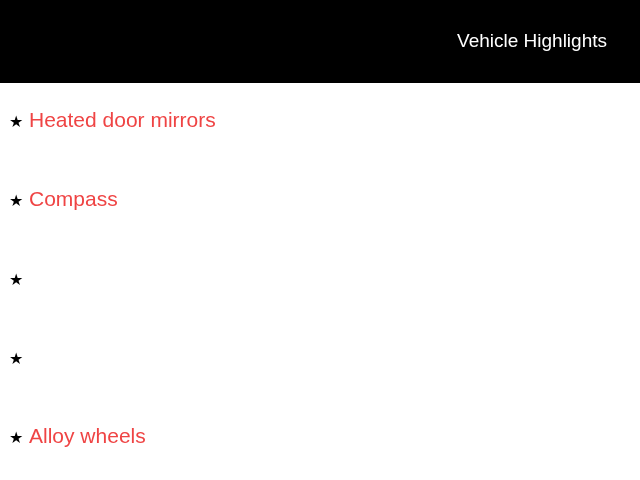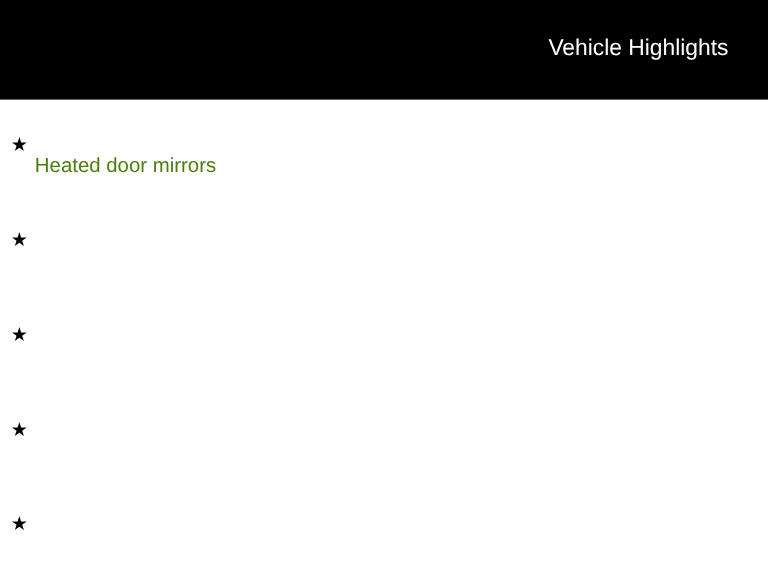--- a/index.html
+++ b/index.html
@@ -54,24 +54,24 @@
   .bullet-star {
     width: 20px;
     flex: 0 0 20px;
     color: #000000;
     font-size: 16px;
     line-height: 20px;
     text-align: left;
     padding-top: 29px;
   }
   .highlight-label {
-    color: #4d7c0f;
-    font-size: 17px;
+    color: #ef4444;
+    font-size: 21px;
     line-height: 20px;
-    padding-top: 45px;
+    padding-top: 27px;
     font-family: "Liberation Sans", sans-serif;
     white-space: nowrap;
   }
 </style>
 </head>
 <body>
 
 <div class="page">
 
   <div class="header-bar">
@@ -80,29 +80,31 @@
 
   <div class="highlights-list">
 
     <div class="highlight-item">
       <span class="bullet-star">★</span>
       <span class="highlight-label">Heated door mirrors</span>
     </div>
 
     <div class="highlight-item">
       <span class="bullet-star">★</span>
+      <span class="highlight-label">Compass</span>
     </div>
 
     <div class="highlight-item">
       <span class="bullet-star">★</span>
     </div>
 
     <div class="highlight-item">
       <span class="bullet-star">★</span>
     </div>
 
     <div class="highlight-item">
       <span class="bullet-star">★</span>
+      <span class="highlight-label">Alloy wheels</span>
     </div>
 
   </div>
 
 </div>
 
 </body></html>

